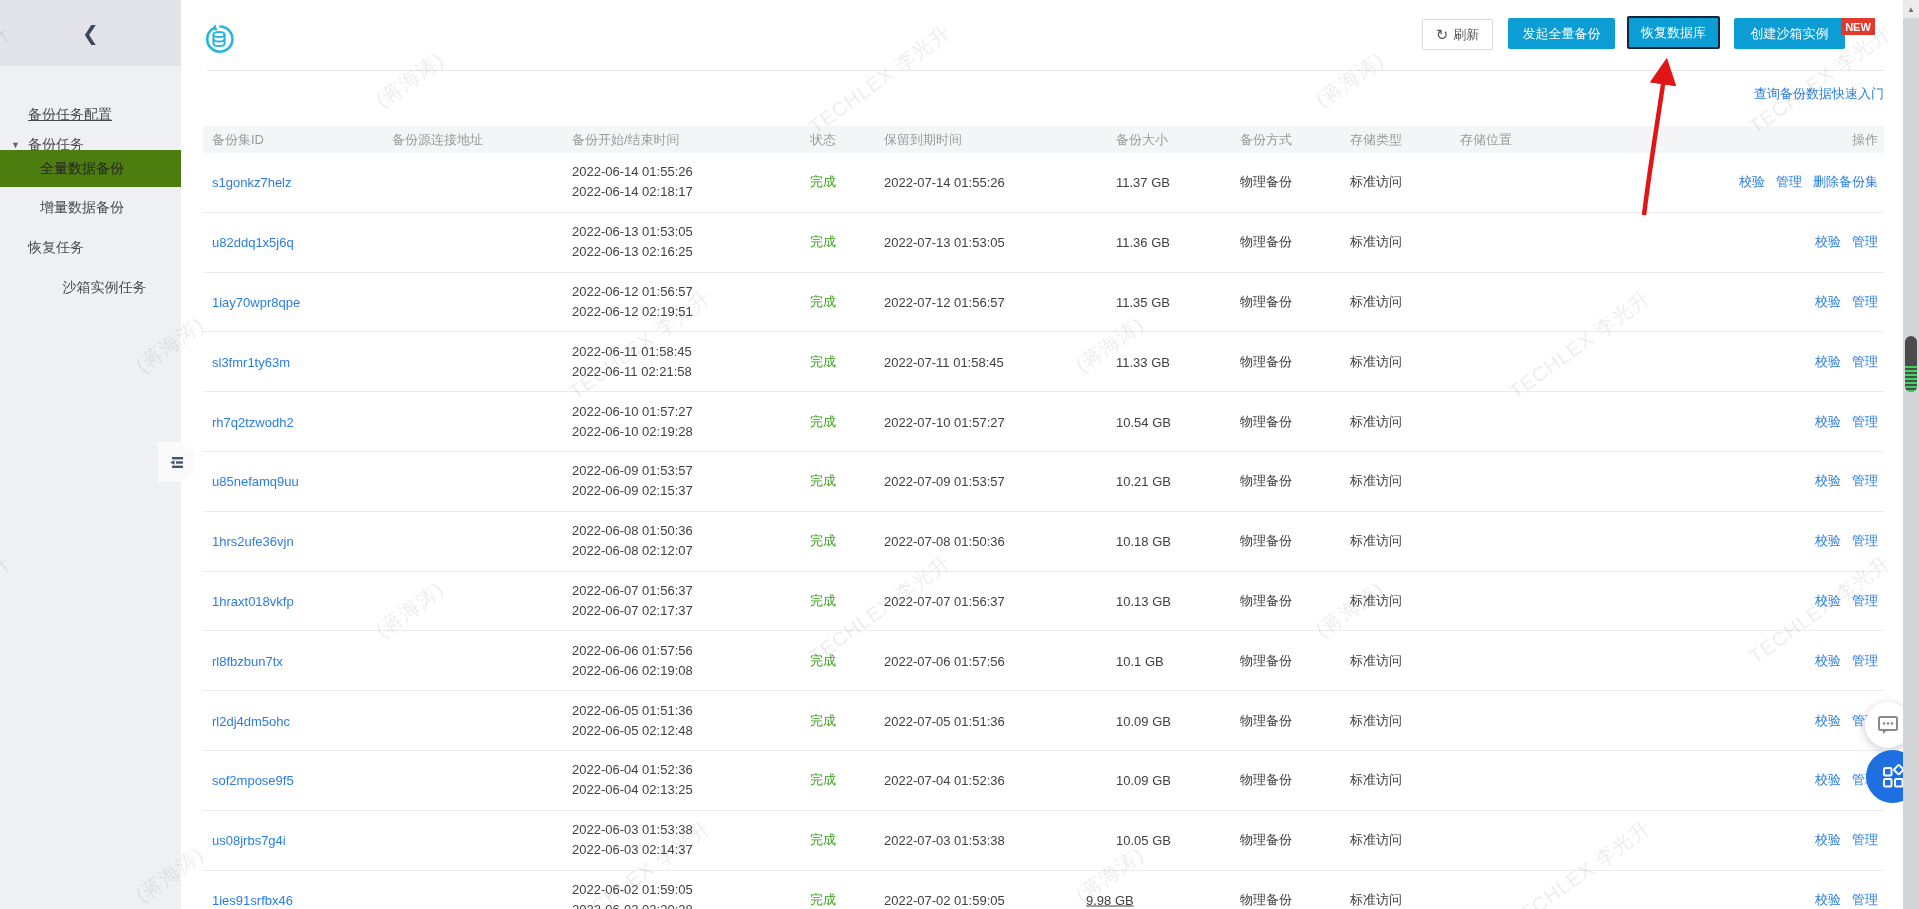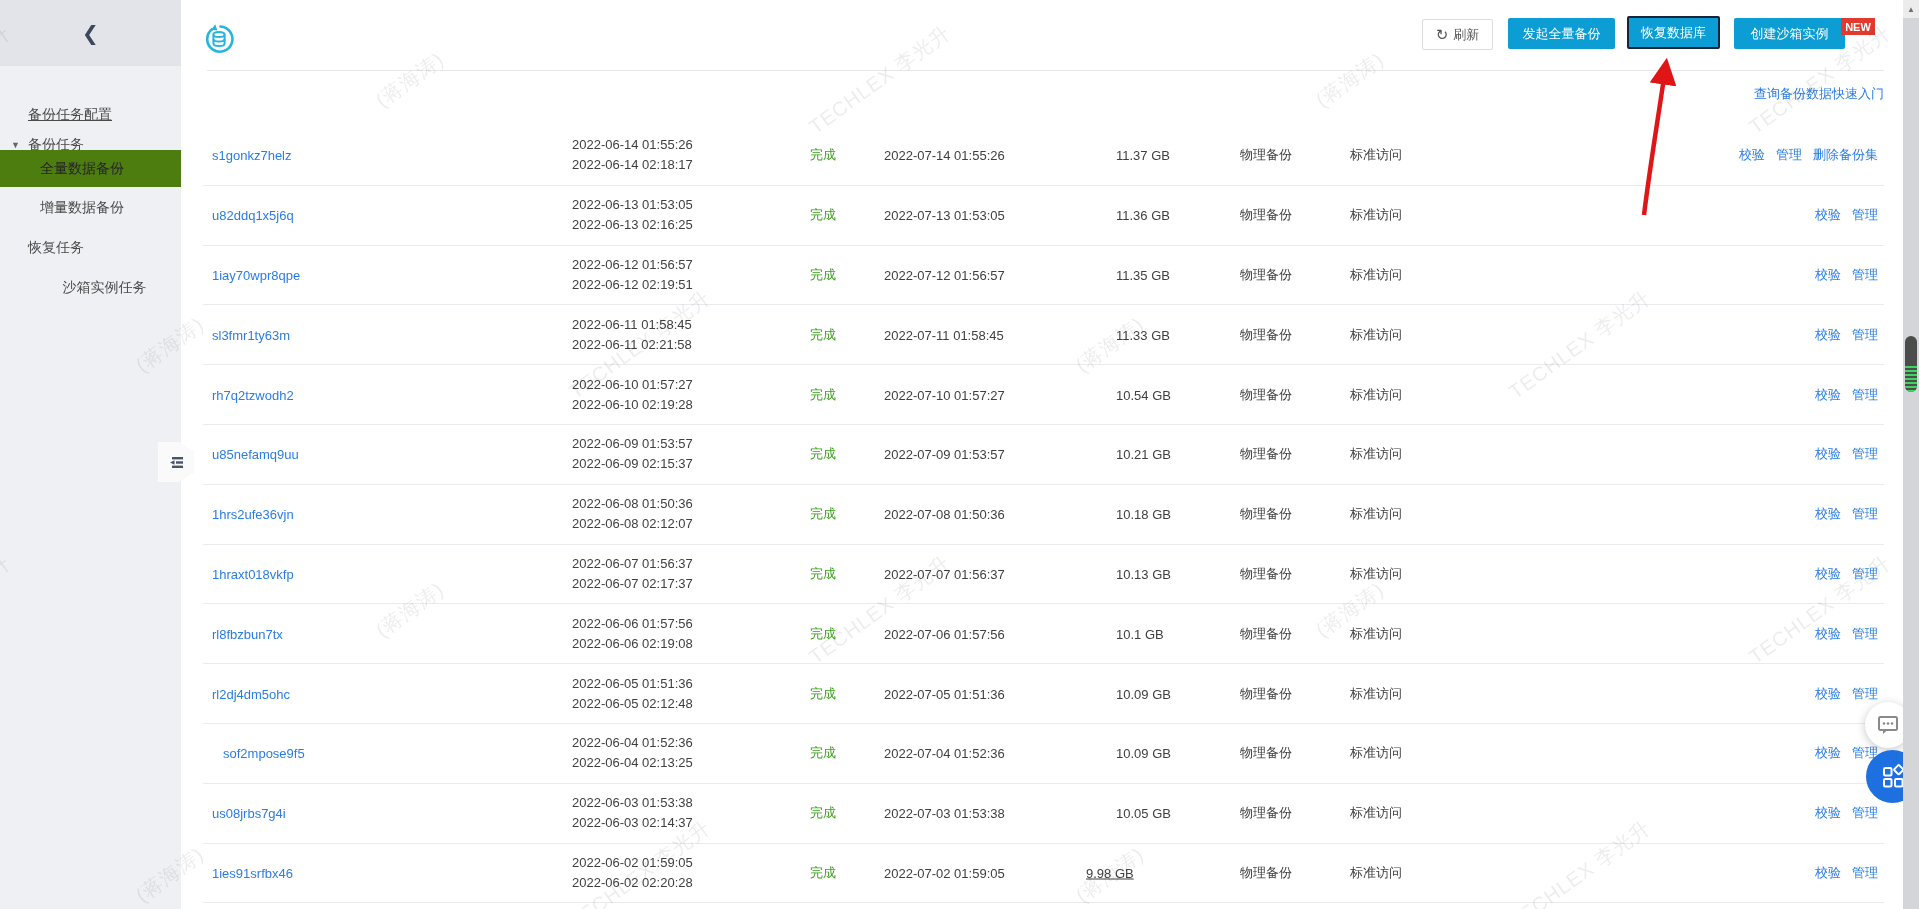--- a/index.html
+++ b/index.html
@@ -147,20 +147,32 @@
     </div>
     <div class="btn btn-primary btn-full">发起全量备份</div>
     <div class="btn btn-primary btn-restore">恢复数据库</div>
     <div class="btn btn-primary btn-sandbox">创建沙箱实例</div>
     <div class="new-badge">NEW</div>
 
     <div class="head-divider"></div>
     <a class="help-link">查询备份数据快速入门</a>
 
     <div class="tbl">
+      <div class="tbl-head">
+          <span class="th" style="left: 9px;">备份集ID</span>
+          <span class="th" style="left: 189px;">备份源连接地址</span>
+          <span class="th" style="left: 369px;">备份开始/结束时间</span>
+          <span class="th" style="left: 607px;">状态</span>
+          <span class="th" style="left: 681px;">保留到期时间</span>
+          <span class="th" style="left: 913px;">备份大小</span>
+          <span class="th" style="left: 1037px;">备份方式</span>
+          <span class="th" style="left: 1147px;">存储类型</span>
+          <span class="th" style="left: 1257px;">存储位置</span>
+          <span class="th" style="right: 6px;">操作</span>
+        </div>
       <div class="rows">
           <div class="row">
             <span class="cell link" style="left: 9px;">s1gonkz7helz</span>
             <span class="cell times" style="left: 369px;">
               <div>2022-06-14 01:55:26</div>
               <div>2022-06-14 02:18:17</div>
             </span>
             <span class="cell status" style="left: 607px;">完成</span>
             <span class="cell " style="left: 681px;">2022-07-14 01:55:26</span>
             <span class="cell " style="left: 913px;">11.37 GB</span>
@@ -310,21 +322,21 @@
             <span class="cell " style="left: 681px;">2022-07-05 01:51:36</span>
             <span class="cell " style="left: 913px;">10.09 GB</span>
             <span class="cell " style="left: 1037px;">物理备份</span>
             <span class="cell " style="left: 1147px;">标准访问</span>
             <span class="cell actions" style="right: 6px;">
               <span class="al">校验</span>
               <span class="al">管理</span>
             </span>
           </div>
           <div class="row">
-            <span class="cell link" style="left: 9px; margin-left: 11px;">sof2mpose9f5</span>
+            <span class="cell link" style="left: 9px;">sof2mpose9f5</span>
             <span class="cell times" style="left: 369px;">
               <div>2022-06-04 01:52:36</div>
               <div>2022-06-04 02:13:25</div>
             </span>
             <span class="cell status" style="left: 607px;">完成</span>
             <span class="cell " style="left: 681px;">2022-07-04 01:52:36</span>
             <span class="cell " style="left: 913px;">10.09 GB</span>
             <span class="cell " style="left: 1037px;">物理备份</span>
             <span class="cell " style="left: 1147px;">标准访问</span>
             <span class="cell actions" style="right: 6px;">

